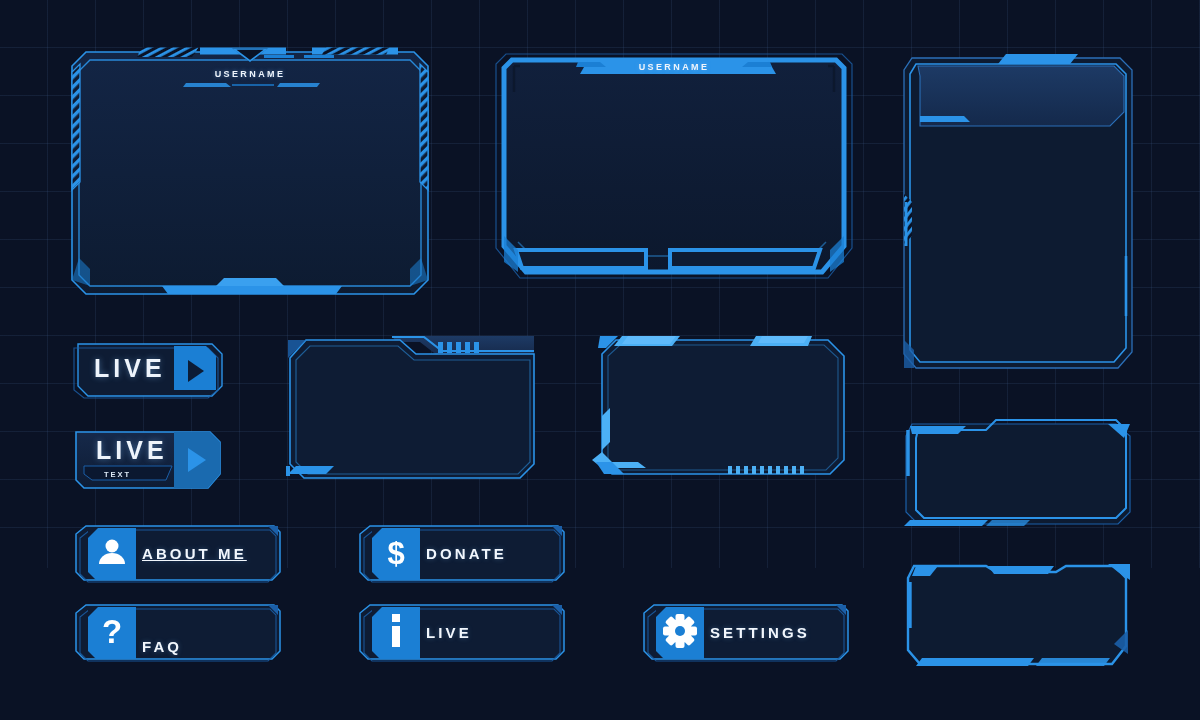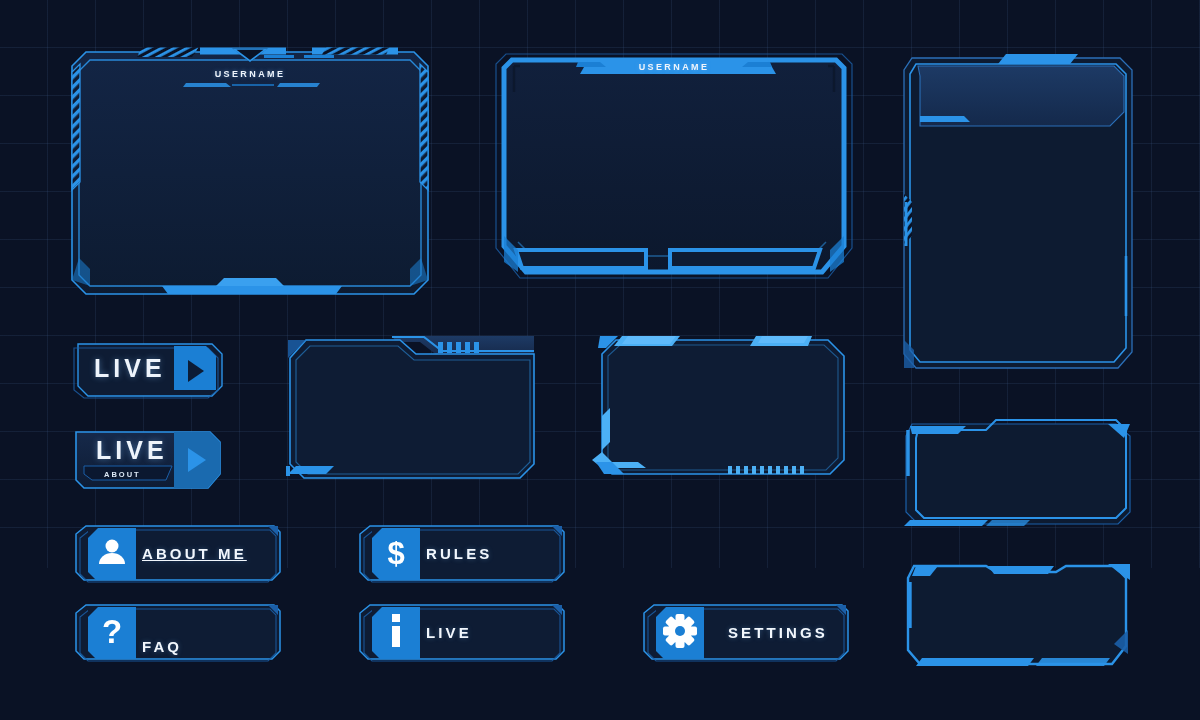--- a/index.html
+++ b/index.html
@@ -292,21 +292,21 @@
         </linearGradient>
       </defs>
       <path d="M6,2 H140 L150,12 V44 L138,58 H14 L6,50 Z" fill="url(#lb2)" stroke="#2b93e8" stroke-width="1.6"></path>
 
       <path d="M14,36 h88 l-6,14 H22 l-8,-6 Z" fill="#0b1830" stroke="#1b5fa8" stroke-width="1"></path>
 
       <path d="M104,2 h36 l10,10 v32 l-12,14 h-34 Z" fill="#1a6aaf"></path>
       <path d="M118,18 l18,12 l-18,12 Z" fill="#2b93e8"></path>
     </svg>
     <div class="lbl livetxt" style="left:26px;top:6px;">LIVE</div>
-    <div class="lbl subtxt" style="left:34px;top:40px;">ABOUT</div>
+    <div class="lbl subtxt" style="left:34px;top:40px;">TEXT</div>
   </div>
 
   <div class="cell" style="left:72px;top:524px;">
     <svg width="212" height="60" viewBox="0 0 212 60">
       <path d="M4,10 L14,2 H202 L208,8 V48 L200,56 H12 L4,48 Z" fill="#0e1c34" stroke="#2b93e8" stroke-width="1.5"></path>
       <path d="M8,14 L18,6 H198 L204,12 V50 L196,58 H16 L8,50 Z" fill="none" stroke="#1b5fa8" stroke-width="1.1" opacity=".85"></path>
       <path d="M16,4 h48 v52 H24 l-8,-8 Z" fill="#1b7fd4"></path>
       <path d="M16,4 h10 l-10,10 Z" fill="#0e1c34"></path>
       <path d="M196,2 h10 v10 Z" fill="#1b5fa8"></path>
       <g fill="#ffffff">
@@ -319,21 +319,21 @@
 
   <div class="cell" style="left:356px;top:524px;">
     <svg width="212" height="60" viewBox="0 0 212 60">
       <path d="M4,10 L14,2 H202 L208,8 V48 L200,56 H12 L4,48 Z" fill="#0e1c34" stroke="#2b93e8" stroke-width="1.5"></path>
       <path d="M8,14 L18,6 H198 L204,12 V50 L196,58 H16 L8,50 Z" fill="none" stroke="#1b5fa8" stroke-width="1.1" opacity=".85"></path>
       <path d="M16,4 h48 v52 H24 l-8,-8 Z" fill="#1b7fd4"></path>
       <path d="M16,4 h10 l-10,10 Z" fill="#0e1c34"></path>
       <path d="M196,2 h10 v10 Z" fill="#1b5fa8"></path>
       <text x="40" y="40" font-family="Liberation Sans, sans-serif" font-size="31" font-weight="bold" fill="#ffffff" text-anchor="middle">$</text>
     </svg>
-    <div class="lbl btnlabel" style="left:70px;top:21px;">RULES</div>
+    <div class="lbl btnlabel" style="left:70px;top:21px;">DONATE</div>
   </div>
 
 
   <div class="cell" style="left:72px;top:603px;">
     <svg width="212" height="60" viewBox="0 0 212 60">
       <path d="M4,10 L14,2 H202 L208,8 V48 L200,56 H12 L4,48 Z" fill="#0e1c34" stroke="#2b93e8" stroke-width="1.5"></path>
       <path d="M8,14 L18,6 H198 L204,12 V50 L196,58 H16 L8,50 Z" fill="none" stroke="#1b5fa8" stroke-width="1.1" opacity=".85"></path>
       <path d="M16,4 h48 v52 H24 l-8,-8 Z" fill="#1b7fd4"></path>
       <path d="M16,4 h10 l-10,10 Z" fill="#0e1c34"></path>
       <path d="M196,2 h10 v10 Z" fill="#1b5fa8"></path>
@@ -368,16 +368,16 @@
         <g fill="#ffffff">
           <rect x="-4.5" y="-17" width="9" height="34" rx="2"></rect>
           <rect x="-4.5" y="-17" width="9" height="34" rx="2" transform="rotate(45)"></rect>
           <rect x="-4.5" y="-17" width="9" height="34" rx="2" transform="rotate(90)"></rect>
           <rect x="-4.5" y="-17" width="9" height="34" rx="2" transform="rotate(135)"></rect>
           <circle cx="0" cy="0" r="12"></circle>
         </g>
         <circle cx="0" cy="0" r="5" fill="#1b7fd4"></circle>
       </g>
     </svg>
-    <div class="lbl btnlabel" style="left:88px;top:21px;text-align:right;">SETTINGS</div>
+    <div class="lbl btnlabel" style="left:70px;top:21px;text-align:right;">SETTINGS</div>
   </div>
 
 </div>
 
 </body></html>

